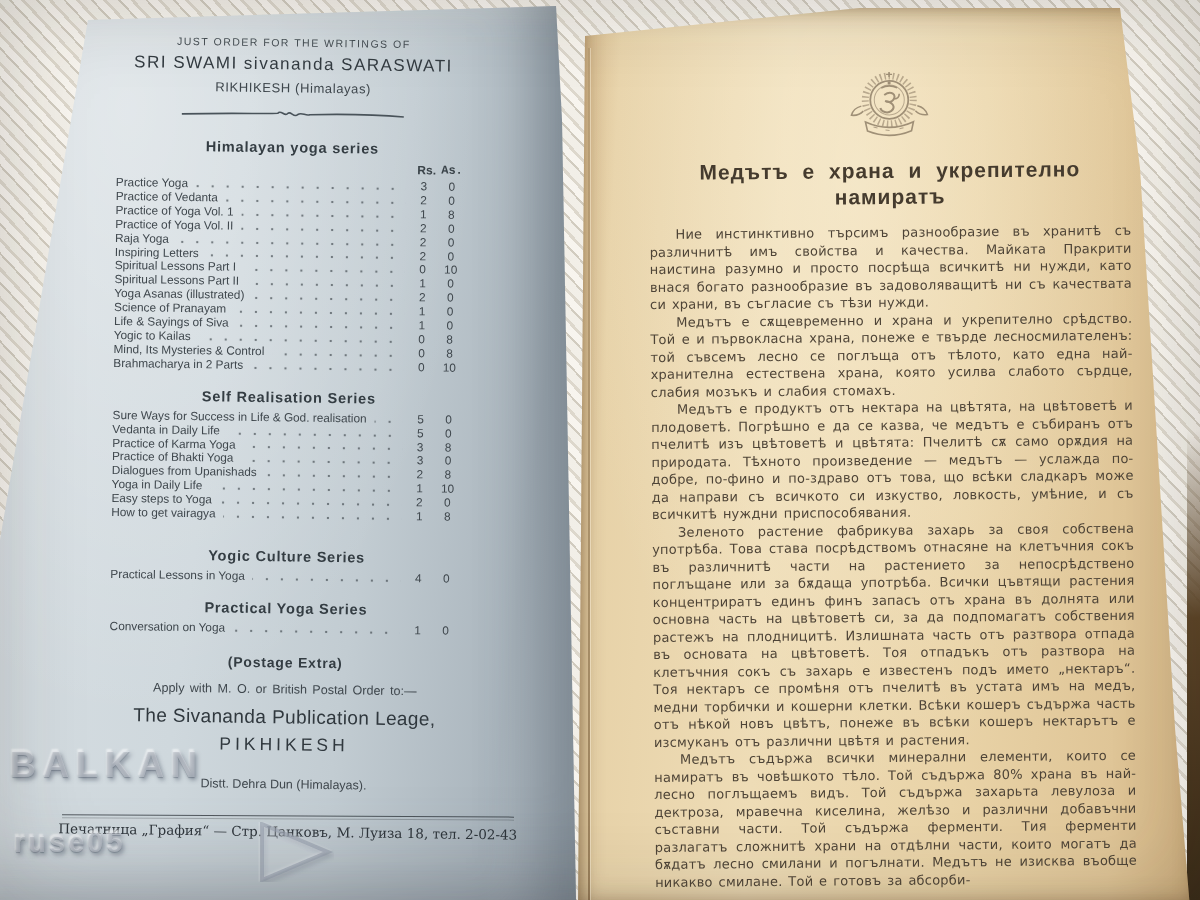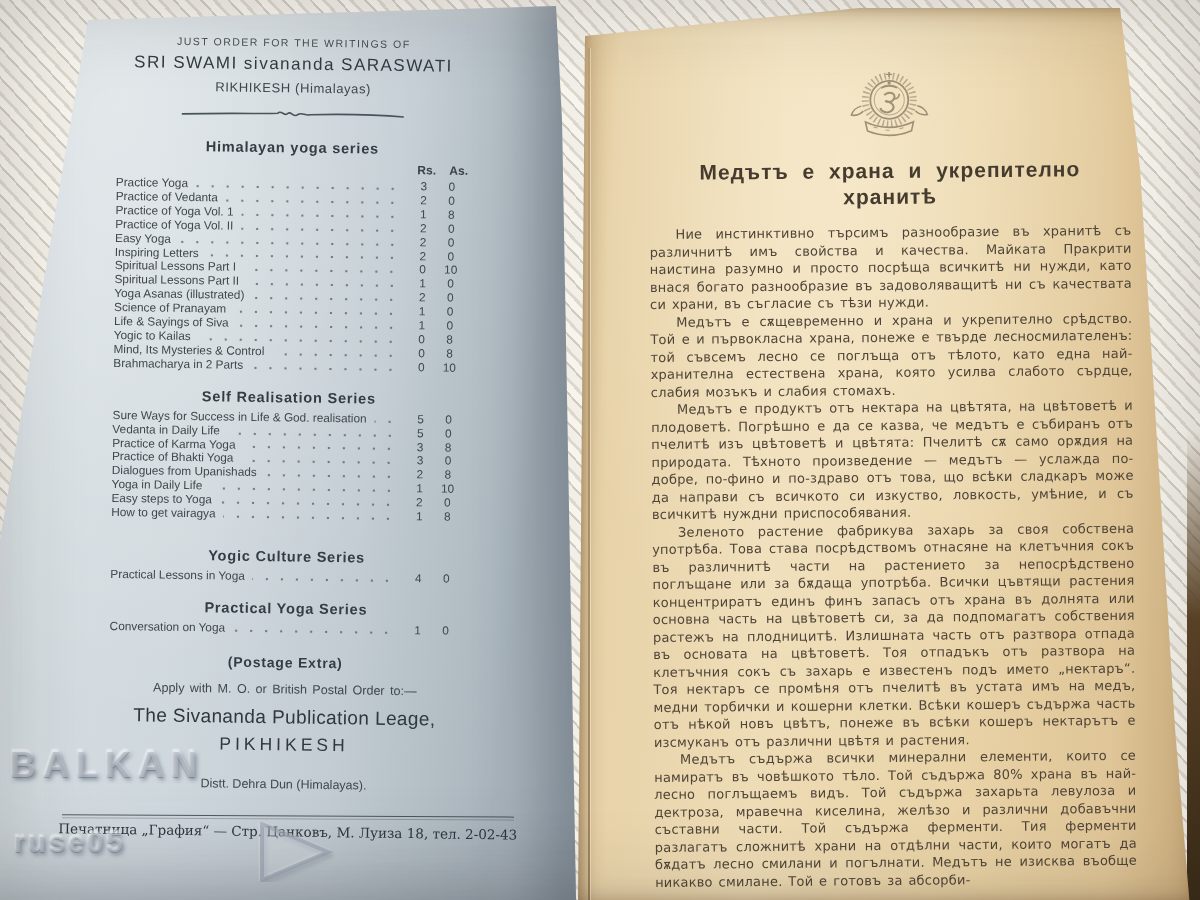--- a/index.html
+++ b/index.html
@@ -32,21 +32,21 @@
     color:#333b41;white-space:nowrap;}
   .place{margin-top:6px;text-align:center;font-size:13px;letter-spacing:.6px;}
   .divider{margin:10px auto 0;width:230px;height:16px;text-align:center;}
   .stitle{margin:18px 0 0;text-align:center;font-size:14.5px;font-weight:bold;
     letter-spacing:.8px;color:#343d43;}
   .stitle.gap-lg{margin-top:26px;}
   .stitle.gap-md{margin-top:16px;}
   .colhead{display:flex;justify-content:flex-end;margin-top:6px;font-size:12px;
     font-weight:bold;color:#3a4349;}
   .colhead .rs{width:24px;text-align:right;}
-  .colhead .as{width:32px;text-align:right;}
+  .colhead .as{width:32px;text-align:center;font-family:Liberation Mono, monospace;}
   .rows{margin-top:3px;}
   .row{display:flex;align-items:baseline;font-size:11.8px;line-height:13.9px;
     white-space:nowrap;}
   .row .lbl{flex:0 0 auto;}
   .row .dots{flex:1 1 auto;min-width:0;height:4px;align-self:flex-end;
     margin:0 6px 3px 8px;
     background-image:radial-gradient(circle at 2px 2px,rgba(52,60,66,.6) 1.1px,transparent 1.6px);
     background-size:15px 4px;background-repeat:repeat-x;background-position:right bottom;}
   .row .rs{flex:0 0 24px;text-align:center;}
   .row .as{flex:0 0 32px;text-align:center;}
@@ -150,21 +150,21 @@
           </div>
 
           <div class="row">
             <span class="lbl">Practice of Yoga Vol. II</span>
             <span class="dots"></span>
             <span class="rs">2</span>
             <span class="as">0</span>
           </div>
 
           <div class="row">
-            <span class="lbl">Easy Yoga</span>
+            <span class="lbl">Raja Yoga</span>
             <span class="dots"></span>
             <span class="rs">2</span>
             <span class="as">0</span>
           </div>
 
           <div class="row">
             <span class="lbl">Inspiring Letters</span>
             <span class="dots"></span>
             <span class="rs">2</span>
             <span class="as">0</span>
@@ -332,21 +332,21 @@
             <path d="M42 20 q8 -4 16 0" stroke-width="1.6"></path>
             <circle cx="50" cy="15" r="1.6" fill="#8b7b64" stroke="none"></circle>
             <path d="M22 38 q-8 2 -10 9 q7 1 12 -4" stroke-width="1.5"></path>
             <path d="M78 38 q8 2 10 9 q-7 1 -12 -4" stroke-width="1.5"></path>
             <path d="M26 54 q24 11 48 0 l-2 9 q-22 9 -44 0 z" stroke-width="1.6"></path>
             <path d="M34 59 l4 1 M46 62 l4 .5 M60 61 l4 -1" stroke-width="1" opacity=".8"></path>
             <path d="M50 4 l0 5 M47 6.5 l6 0" stroke-width="1.4"></path>
           </g>
         </svg>
       </div>
-      <h1 class="rtitle"><span>Медътъ е храна и укрепително</span><br><span>хранитѣ</span></h1>
+      <h1 class="rtitle"><span>Медътъ е храна и укрепително</span><br><span>намиратъ</span></h1>
       <div class="paras">
 
           <p class="rpara">Ние инстинктивно търсимъ разнообразие въ хранитѣ съ различнитѣ имъ свойства и качества. Майката Пракрити наистина разумно и просто посрѣща всичкитѣ ни нужди, като внася богато разнообразие въ задоволяващитѣ ни съ качествата си храни, въ съгласие съ тѣзи нужди.</p>
 
           <p class="rpara">Медътъ е сѫщевременно и храна и укрепително срѣдство. Той е и първокласна храна, понеже е твърде лесносмилателенъ: той съвсемъ лесно се поглъща отъ тѣлото, като една най-хранителна естествена храна, която усилва слабото сърдце, слабия мозъкъ и слабия стомахъ.</p>
 
           <p class="rpara">Медътъ е продуктъ отъ нектара на цвѣтята, на цвѣтоветѣ и плодоветѣ. Погрѣшно е да се казва, че медътъ е събиранъ отъ пчелитѣ изъ цвѣтоветѣ и цвѣтята: Пчелитѣ сѫ само орѫдия на природата. Тѣхното произведение — медътъ — услажда по-добре, по-фино и по-здраво отъ това, що всѣки сладкаръ може да направи съ всичкото си изкуство, ловкость, умѣние, и съ всичкитѣ нуждни приспособявания.</p>
 
           <p class="rpara">Зеленото растение фабрикува захарь за своя собствена употрѣба. Това става посрѣдствомъ отнасяне на клетъчния сокъ въ различнитѣ части на растението за непосрѣдствено поглъщане или за бѫдаща употрѣба. Всички цъвтящи растения концентриратъ единъ финъ запасъ отъ храна въ долнята или основна часть на цвѣтоветѣ си, за да подпомагатъ собствения растежъ на плодницитѣ. Излишната часть отъ разтвора отпада въ основата на цвѣтоветѣ. Тоя отпадъкъ отъ разтвора на клетъчния сокъ съ захарь е известенъ подъ името „нектаръ“. Тоя нектаръ се промѣня отъ пчелитѣ въ устата имъ на медъ, медни торбички и кошерни клетки. Всѣки кошеръ съдържа часть отъ нѣкой новъ цвѣтъ, понеже въ всѣки кошеръ нектарътъ е изсмуканъ отъ различни цвѣтя и растения.</p>
 

